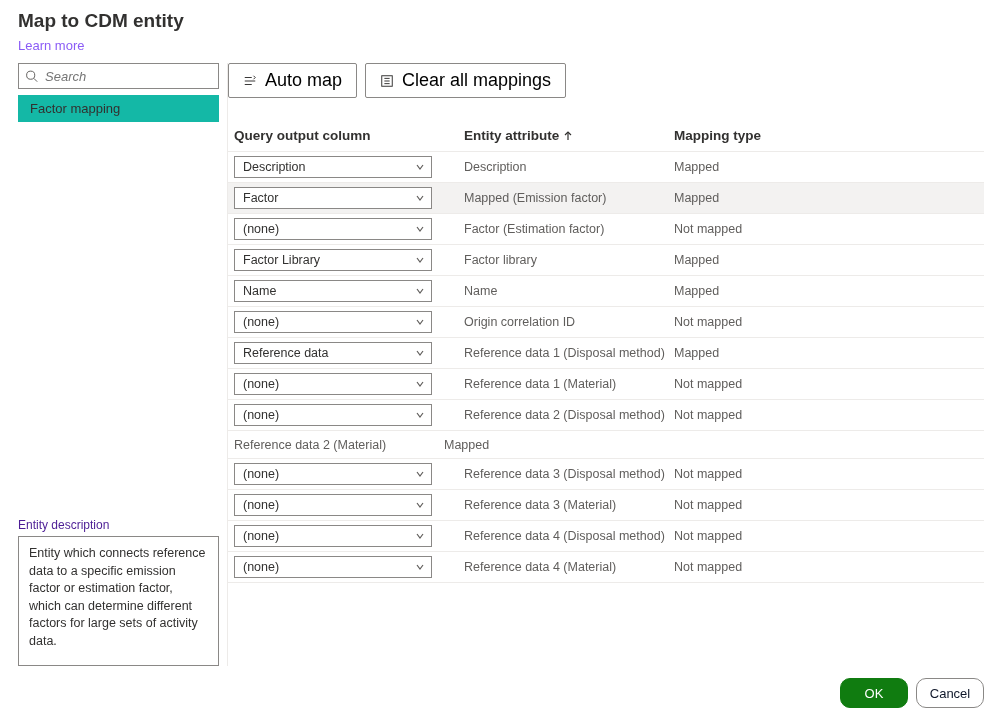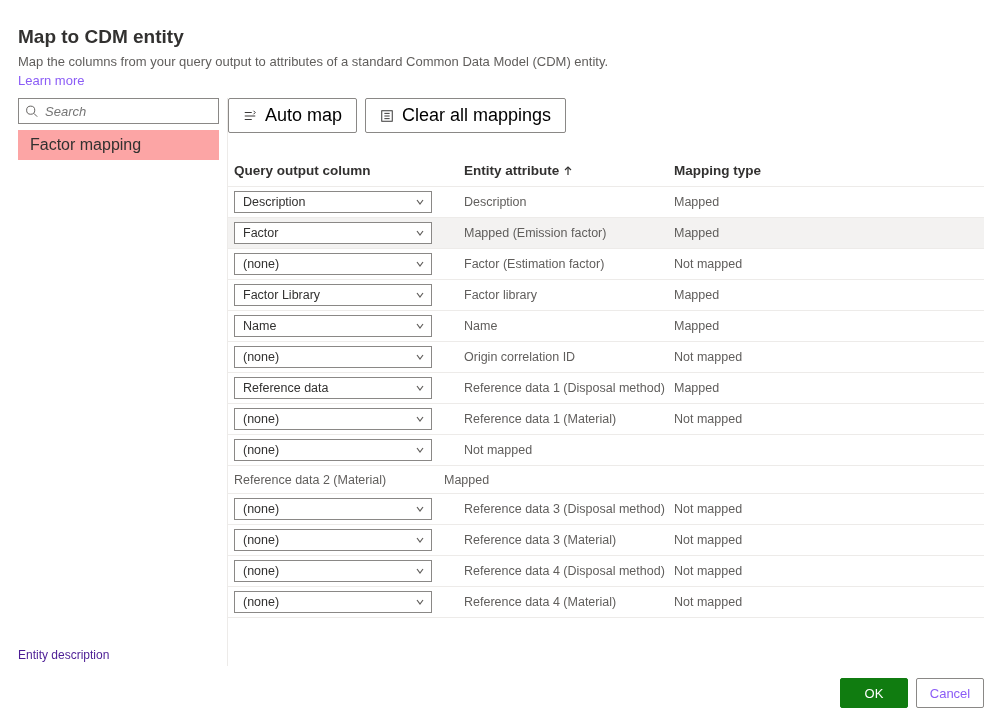--- a/index.html
+++ b/index.html
@@ -8,21 +8,21 @@
     padding: 0;
     font-family: "Segoe UI", -apple-system, BlinkMacSystemFont, sans-serif;
     font-size: 13px;
     color: #323130;
     background: #fff;
     width: 1002px;
     height: 720px;
     overflow: hidden;
   }
   .page {
-    padding: 26px 18px 0 18px;
+    padding: 10px 18px 0 18px;
     display: flex;
     flex-direction: column;
     height: 100%;
   }
   .title {
     font-size: 19px;
     font-weight: 600;
     margin: 0 0 6px 0;
     color: #323130;
   }
@@ -66,23 +66,23 @@
     outline: none;
   }
   .search-icon {
     position: absolute;
     left: 7px;
     top: 50%;
     transform: translateY(-50%);
     color: #605e5c;
   }
   .sidebar-item {
-    background: #fca5a5;
+    background: #14b8a6;
     padding: 6px 10px;
-    font-size: 16px;
+    font-size: 13px;
     border-left: 2px solid transparent;
     cursor: pointer;
   }
   .sidebar-spacer {
     flex: 1;
   }
   .entity-desc-label {
     font-size: 12px;
     color: #4c1d95;
     margin-bottom: 4px;
@@ -169,64 +169,64 @@
     justify-content: flex-end;
     gap: 8px;
     padding: 12px 0;
     border-top: 0;
     margin-top: auto;
   }
   .btn {
     min-width: 68px;
     height: 30px;
     font-size: 13px;
-    border-radius: 2px;
+    border-radius: 10px;
     cursor: pointer;
     display: inline-flex;
     align-items: center;
     justify-content: center;
   }
   .btn-primary {
     background: #107c10;
     color: #fff;
     border: 1px solid #107c10;
   }
   .btn-default {
     background: #fff;
     border: 1px solid #8a8886;
-    color: #8b5cf6;
+    color: #0f172a;
   }
   svg { display: block; }
 </style>
 </head>
 <body>
 
 <div class="page">
 
   <div class="title">Map to CDM entity</div>
-  <div class="subtitle">Map the columns from your query output to attributes of a standard Common Data Model (CDM) entity.</div>
   <a class="learn-more">Learn more</a>
 
   <div class="body">
 
     <div class="sidebar">
       <div class="search-wrap">
         <span class="search-icon">
           <svg width="13" height="13" viewBox="0 0 16 16" fill="none" stroke="#605e5c" stroke-width="1.2">
             <circle cx="7" cy="7" r="5"></circle>
             <line x1="11" y1="11" x2="15" y2="15"></line>
           </svg>
         </span>
         <input class="search-input" type="text" placeholder="Search" style="">
       </div>
       <div class="sidebar-item">Factor mapping</div>
 
       <div class="sidebar-spacer"></div>
 
       <div class="entity-desc-label">Entity description</div>
+      <div class="entity-desc-box">Entity which connects reference data to a specific emission factor or estimation factor, which can determine different factors for large sets of activity data.</div>
     </div>
 
     <div class="main">
 
       <div class="toolbar">
         <button class="tool-btn">
           <span>
             <svg width="14" height="14" viewBox="0 0 16 16" fill="none" stroke="#323130" stroke-width="1.1">
               <line x1="2" y1="4" x2="10" y2="4"></line>
               <line x1="2" y1="8" x2="14" y2="8"></line>
@@ -380,20 +380,21 @@
               <div class="col-query">
                 <div class="select-control">
                   <span>(none)</span>
                   <span class="chev">
                     <svg width="10" height="10" viewBox="0 0 10 10" fill="none" stroke="#605e5c" stroke-width="1.2">
                       <polyline points="2,3 5,7 8,3"></polyline>
                     </svg>
                   </span>
                 </div>
               </div>
+              <div class="cell col-attr">Reference data 2 (Disposal method)</div>
               <div class="cell col-type">Not mapped</div>
             </div>
             <div class="row">
               <div class="cell col-attr">Reference data 2 (Material)</div>
               <div class="cell col-type">Mapped</div>
             </div>
             <div class="row">
               <div class="col-query">
                 <div class="select-control">
                   <span>(none)</span>

